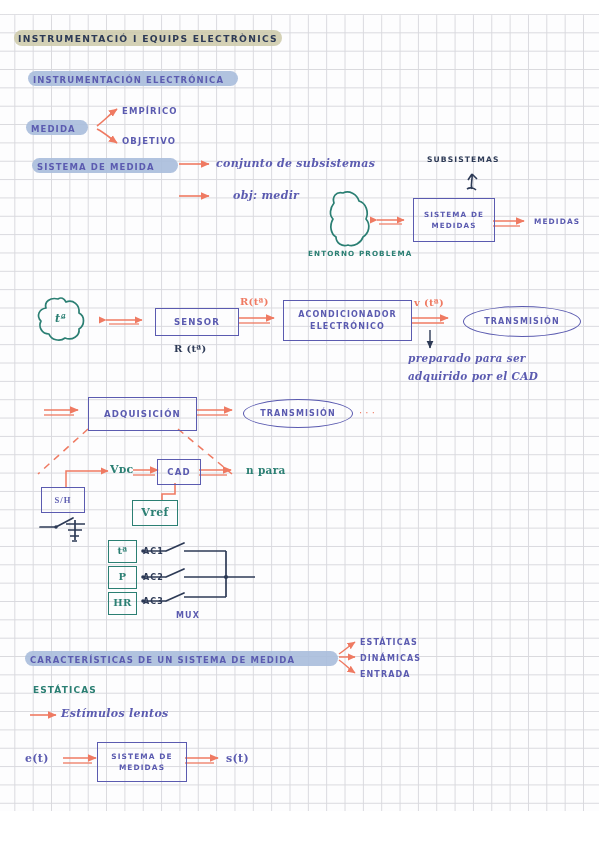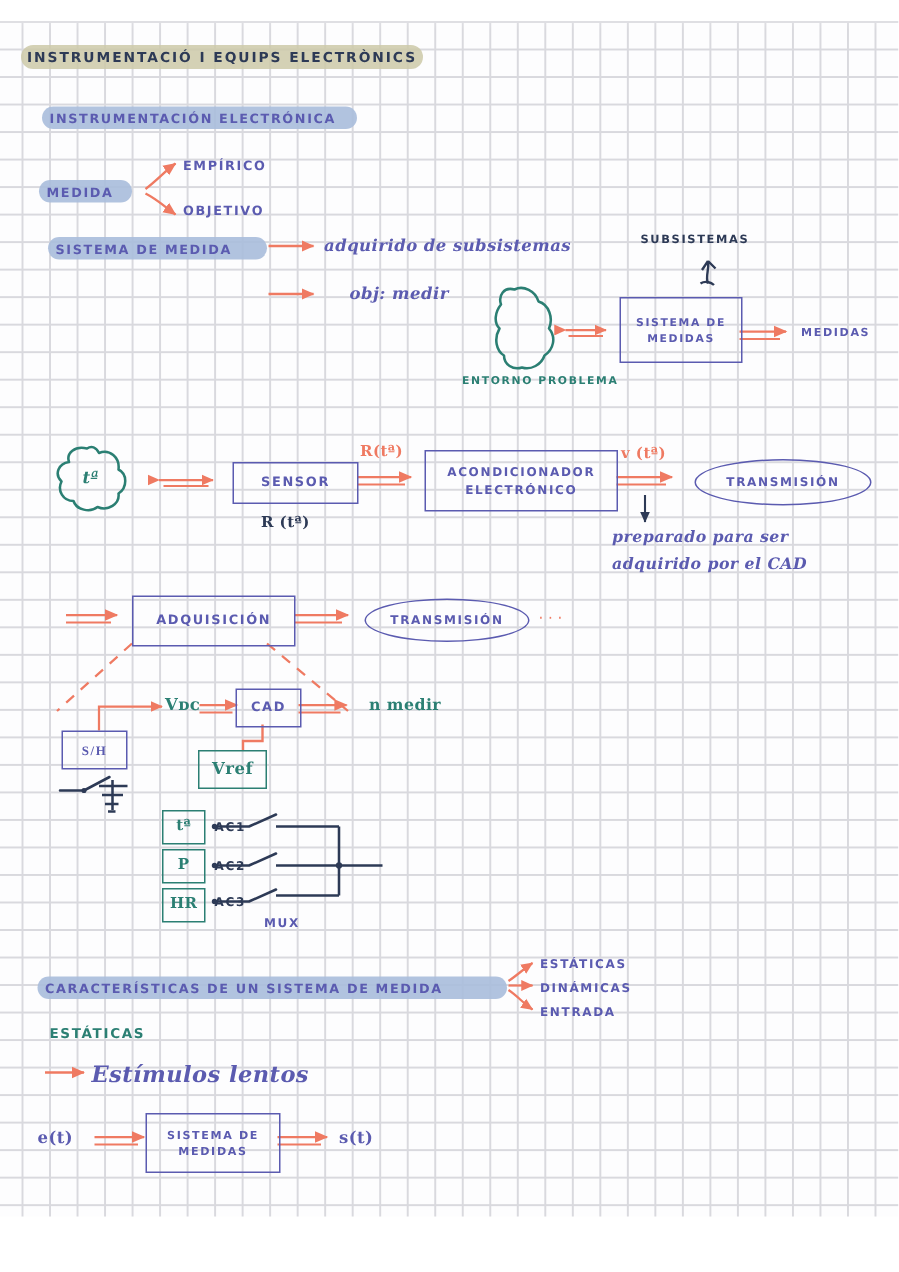--- a/index.html
+++ b/index.html
@@ -161,21 +161,21 @@
   <div class="hl hl-blue" style="left:28px;top:71px;width:210px;height:15px;"></div>
   <div class="ink hand blue" style="left:33px;top:75px;">INSTRUMENTACIÓN ELECTRÓNICA</div>
 
   <div class="hl hl-blue" style="left:26px;top:120px;width:62px;height:15px;"></div>
   <div class="ink hand blue" style="left:31px;top:124px;text-align:center;">MEDIDA</div>
   <div class="ink hand blue" style="left:122px;top:106px;">EMPÍRICO</div>
   <div class="ink hand blue" style="left:122px;top:136px;">OBJETIVO</div>
 
   <div class="hl hl-blue" style="left:32px;top:158px;width:146px;height:15px;"></div>
   <div class="ink hand blue" style="left:37px;top:162px;">SISTEMA DE MEDIDA</div>
-  <div class="ink cursive blue" style="left:216px;top:157px;">adquirido de subsistemas</div>
+  <div class="ink cursive blue" style="left:216px;top:157px;">conjunto de subsistemas</div>
   <div class="ink cursive blue" style="left:216px;top:189px;padding-left:17px;">obj: medir</div>
 
   <div class="ink hand dark" style="left:427px;top:155px;font-size:7.6px;">SUBSISTEMAS</div>
   <div class="ink hand teal" style="left:308px;top:249px;font-size:7.2px;">ENTORNO PROBLEMA</div>
 
   <div class="box" style="left:413px;top:198px;width:80px;height:42px;flex-direction:column;">
     <span class="ink hand blue" style="position:relative;font-size:7.2px;">SISTEMA DE</span>
     <span class="ink hand blue" style="position:relative;font-size:7.2px;margin-top:2px;">MEDIDAS</span>
   </div>
   <div class="ink hand blue" style="left:534px;top:217px;font-size:7.4px;">MEDIDAS</div>
@@ -209,21 +209,21 @@
   <div class="ellipse" style="left:243px;top:399px;width:108px;height:27px;">
     <span class="ink hand blue" style="position:relative;font-size:8px;">TRANSMISIÓN</span>
   </div>
   <div class="ink red" style="left:359px;top:407px;font-size:10px;letter-spacing:0;">· · ·</div>
 
   <div class="ink cursive teal" style="left:110px;top:463px;font-style:normal;font-weight:700;font-size:11px;">Vᴅᴄ</div>
 
   <div class="box" style="left:157px;top:459px;width:42px;height:24px;">
     <span class="ink hand blue" style="position:relative;font-size:8.6px;">CAD</span>
   </div>
-  <div class="ink cursive teal" style="left:246px;top:464px;font-style:normal;font-size:10.5px;">n medir</div>
+  <div class="ink cursive teal" style="left:246px;top:464px;font-style:normal;font-size:10.5px;">n para</div>
 
   <div class="box" style="left:41px;top:487px;width:42px;height:24px;">
     <span class="ink hand blue" style="position:relative;font-size:8.6px;font-family:Liberation Serif, serif;">S/H</span>
   </div>
 
   <div class="box tealbox" style="left:132px;top:500px;width:44px;height:24px;">
     <span class="ink cursive teal" style="position:relative;font-style:normal;font-weight:700;font-size:11px;">Vref</span>
   </div>
 
   <div class="box tealbox" style="left:108px;top:540px;width:27px;height:21px;">
@@ -244,21 +244,21 @@
   <div class="ink hand blue" style="left:176px;top:611px;font-size:8px;">MUX</div>
 
   <div class="hl hl-blue" style="left:25px;top:651px;width:313px;height:15px;"></div>
   <div class="ink hand blue" style="left:30px;top:655px;">CARACTERÍSTICAS DE UN SISTEMA DE MEDIDA</div>
 
   <div class="ink hand blue" style="left:360px;top:638px;font-size:8px;">ESTÁTICAS</div>
   <div class="ink hand blue" style="left:360px;top:654px;font-size:8px;">DINÁMICAS</div>
   <div class="ink hand blue" style="left:360px;top:670px;font-size:8px;">ENTRADA</div>
 
   <div class="ink hand teal" style="left:33px;top:685px;font-size:9px;">ESTÁTICAS</div>
-  <div class="ink cursive blue" style="left:61px;top:707px;font-size:15px;text-align:center;">Estímulos lentos</div>
+  <div class="ink cursive blue" style="left:61px;top:707px;font-size:11px;text-align:center;">Estímulos lentos</div>
 
   <div class="ink cursive blue" style="left:25px;top:752px;font-style:normal;font-size:11px;">e(t)</div>
 
   <div class="box" style="left:97px;top:742px;width:88px;height:38px;flex-direction:column;">
     <span class="ink hand blue" style="position:relative;font-size:7.4px;">SISTEMA DE</span>
     <span class="ink hand blue" style="position:relative;font-size:7.4px;margin-top:2px;">MEDIDAS</span>
   </div>
 
   <div class="ink cursive blue" style="left:226px;top:752px;font-style:normal;font-size:11px;">s(t)</div>
 

